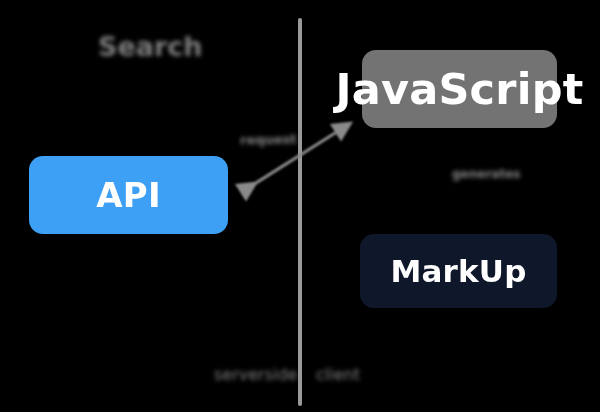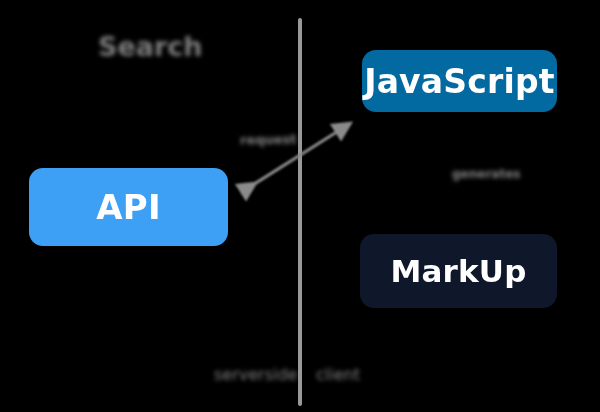--- a/index.html
+++ b/index.html
@@ -17,26 +17,26 @@
   }
 
   
   .box{
     position:absolute;border-radius:14px;
     display:flex;align-items:center;justify-content:center;
     color:#ffffff;font-weight:bold;letter-spacing:.2px;
     text-align:center;line-height:1;
   }
   .box-api{
-    left:29px;top:168px;width:199px;height:78px;
+    left:29px;top:156px;width:199px;height:78px;
     background:#3da0f5;font-size:34px;
   }
   .box-js{
-    left:362px;top:50px;width:195px;height:62px;
-    background:#0369a1;font-size:33px;
+    left:362px;top:50px;width:195px;height:78px;
+    background:#737373;font-size:43px;
   }
   .box-markup{
     left:360px;top:234px;width:197px;height:74px;
     background:#0f172a;font-size:31px;
   }
 
   
   .label{
     position:absolute;color:#8c8c8c;white-space:nowrap;
     filter:blur(1.6px);

